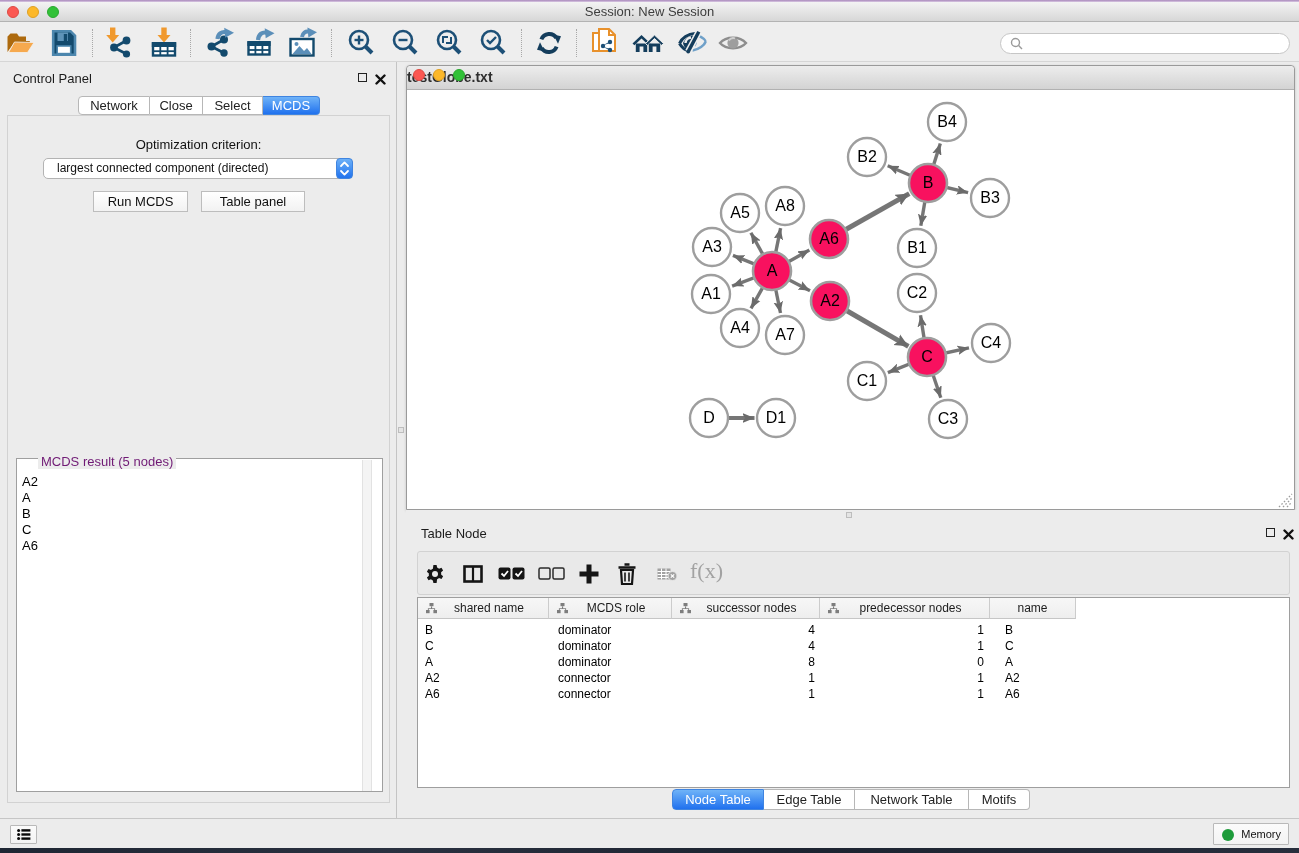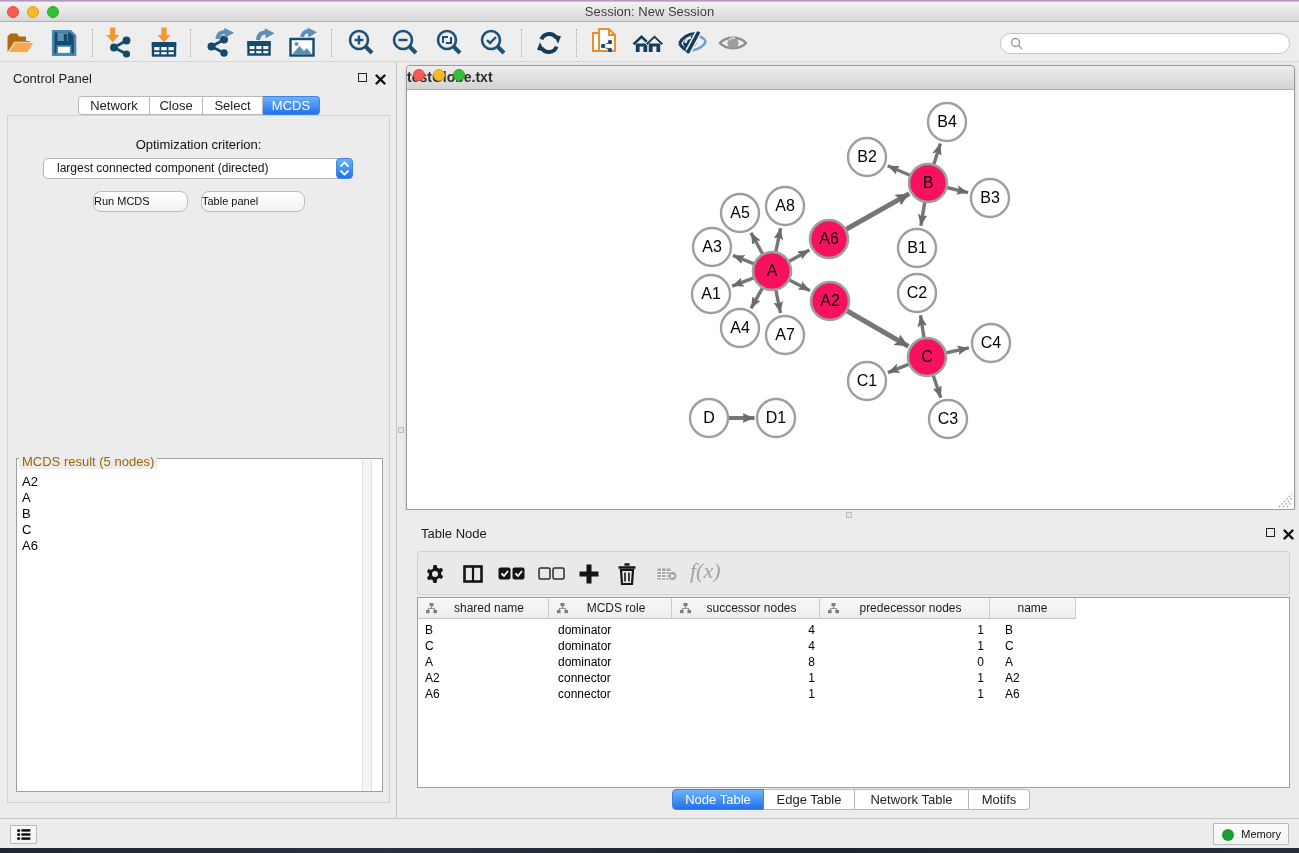--- a/index.html
+++ b/index.html
@@ -25,26 +25,26 @@
 .phead{font-size:13px;color:#1c1c1c}
 .fbtn{position:absolute;width:9px;height:9px;border:1.5px solid #222}
 
 .tabrow{position:absolute;display:flex}
 .tab{height:19px;line-height:18px;font-size:13px;color:#222;background:#fff;border:1px solid #b7b7b7;border-left:none;text-align:center}
 .tab.first{border-left:1px solid #b7b7b7;border-radius:4px 0 0 4px}
 .tab.last{border-radius:0 4px 4px 0}
 .tab.sel{background:linear-gradient(#6fb3f8,#2071ee);color:#fff;border-color:#3f84e0}
 
 #cpinner{left:7px;top:53px;width:383px;height:688px;border:1px solid #d2d2d2}
-.btn{position:absolute;background:linear-gradient(#ffffff,#f2f2f2);border:1px solid #bdbdbd;border-radius:8px;font-size:11px;color:#111;}
+.btn{position:absolute;background:linear-gradient(#ffffff,#f2f2f2);border:1px solid #bdbdbd;border-radius:0;font-size:13px;color:#111;text-align:center}
 #combo{left:43px;top:96px;width:310px;height:21px;background:#fff;border:1px solid #b3b3b3;border-radius:5px;font-size:12px;color:#111;line-height:19px;padding-left:13px}
 #combostep{right:-1px;top:-1px;width:17px;height:21px;border-radius:4px;background:linear-gradient(#6cb0f7,#2173ee);border:1px solid #3f84e0}
 
 #grp{left:16px;top:396px;width:367px;height:334px;background:#fff;border:1px solid #9f9f9f}
-#grplabel{left:19px;top:389px;background:#ececec;padding:0 3px;font-size:13px;color:#a16207}
+#grplabel{left:38px;top:389px;background:#ececec;padding:0 3px;font-size:13px;color:#701a75}
 #grplist{left:5px;top:15px;font-size:13px;color:#000;line-height:16px}
 #grpsb{right:10px;top:1px;width:10px;height:331px;background:#f4f4f4;border:1px solid #e2e2e2;border-top:none;border-bottom:none}
 
 #status{left:0;top:818px;width:1299px;height:30px;background:#ececec;border-top:1px solid #c6c6c6}
 .sbtn{position:absolute;background:linear-gradient(#fbfbfb,#f3f3f3);border:1px solid #b9b9b9;border-radius:1px}
 
 #netwin{left:406px;top:65px;width:889px;height:445px;background:#fff;border:1px solid #9a9a9a;border-radius:4px 4px 0 0;box-shadow:0 1px 3px rgba(0,0,0,.18);overflow:hidden}
 #nettitle{left:0;top:0;width:100%;height:24px;background:linear-gradient(#ededed,#d3d3d3);border-bottom:1px solid #b1b1b1;border-radius:4px 4px 0 0}
 #nettitle .t1{left:6px;background:#fb5852;border:1px solid #dd4a44}
 #nettitle .t2{left:26px;background:#fcb829;border:1px solid #dfa023}
@@ -400,21 +400,21 @@
           <g stroke="#fff" stroke-width="1">
             <line x1="0.5" y1="3.5" x2="13.5" y2="3.5"></line>
             <line x1="0.5" y1="6.5" x2="13.5" y2="6.5"></line>
             <line x1="0.5" y1="9.5" x2="13.5" y2="9.5"></line>
             <line x1="4.5" y1="0.5" x2="4.5" y2="11.5"></line>
             <line x1="9" y1="0.5" x2="9" y2="11.5"></line>
           </g>
           <circle cx="15.5" cy="8" r="4.5" fill="#a2a2a2" stroke="#e9e9e9" stroke-width="1"></circle>
           <path d="M13.8,6.3 l3.4,3.4 M17.2,6.3 l-3.4,3.4" stroke="#fff" stroke-width="1.2"></path>
         </svg>
-      <div class="abs" style="left:272px;top:6px;font-family:'Liberation Serif',serif;font-style:italic;font-size:22px;color:#a2a2a2">f(x)</div>
+      <div class="abs" style="left:272px;top:6px;font-family:'Liberation Serif',serif;font-size:22px;color:#a2a2a2">f(x)</div>
     </div>
     <div class="abs" id="tbl">
         <div class="th" style="left:0px;width:131px"><svg width="11" height="11" viewBox="0 0 11 11" style="position:absolute;left:8px;top:5px">
             <g fill="#7d7d7d">
               <rect x="3.5" y="0" width="4" height="3.2"></rect>
               <rect x="0" y="7" width="3.6" height="3.2"></rect>
               <rect x="7.4" y="7" width="3.6" height="3.2"></rect>
               <path d="M5.2,3.2 h0.9 v2 h3 v1.8 h-0.9 v-1 h-5.4 v1 h-0.9 v-1.8 h3 z"></path>
             </g>
           </svg><span style="position:relative;left:6px">shared name</span></div>

